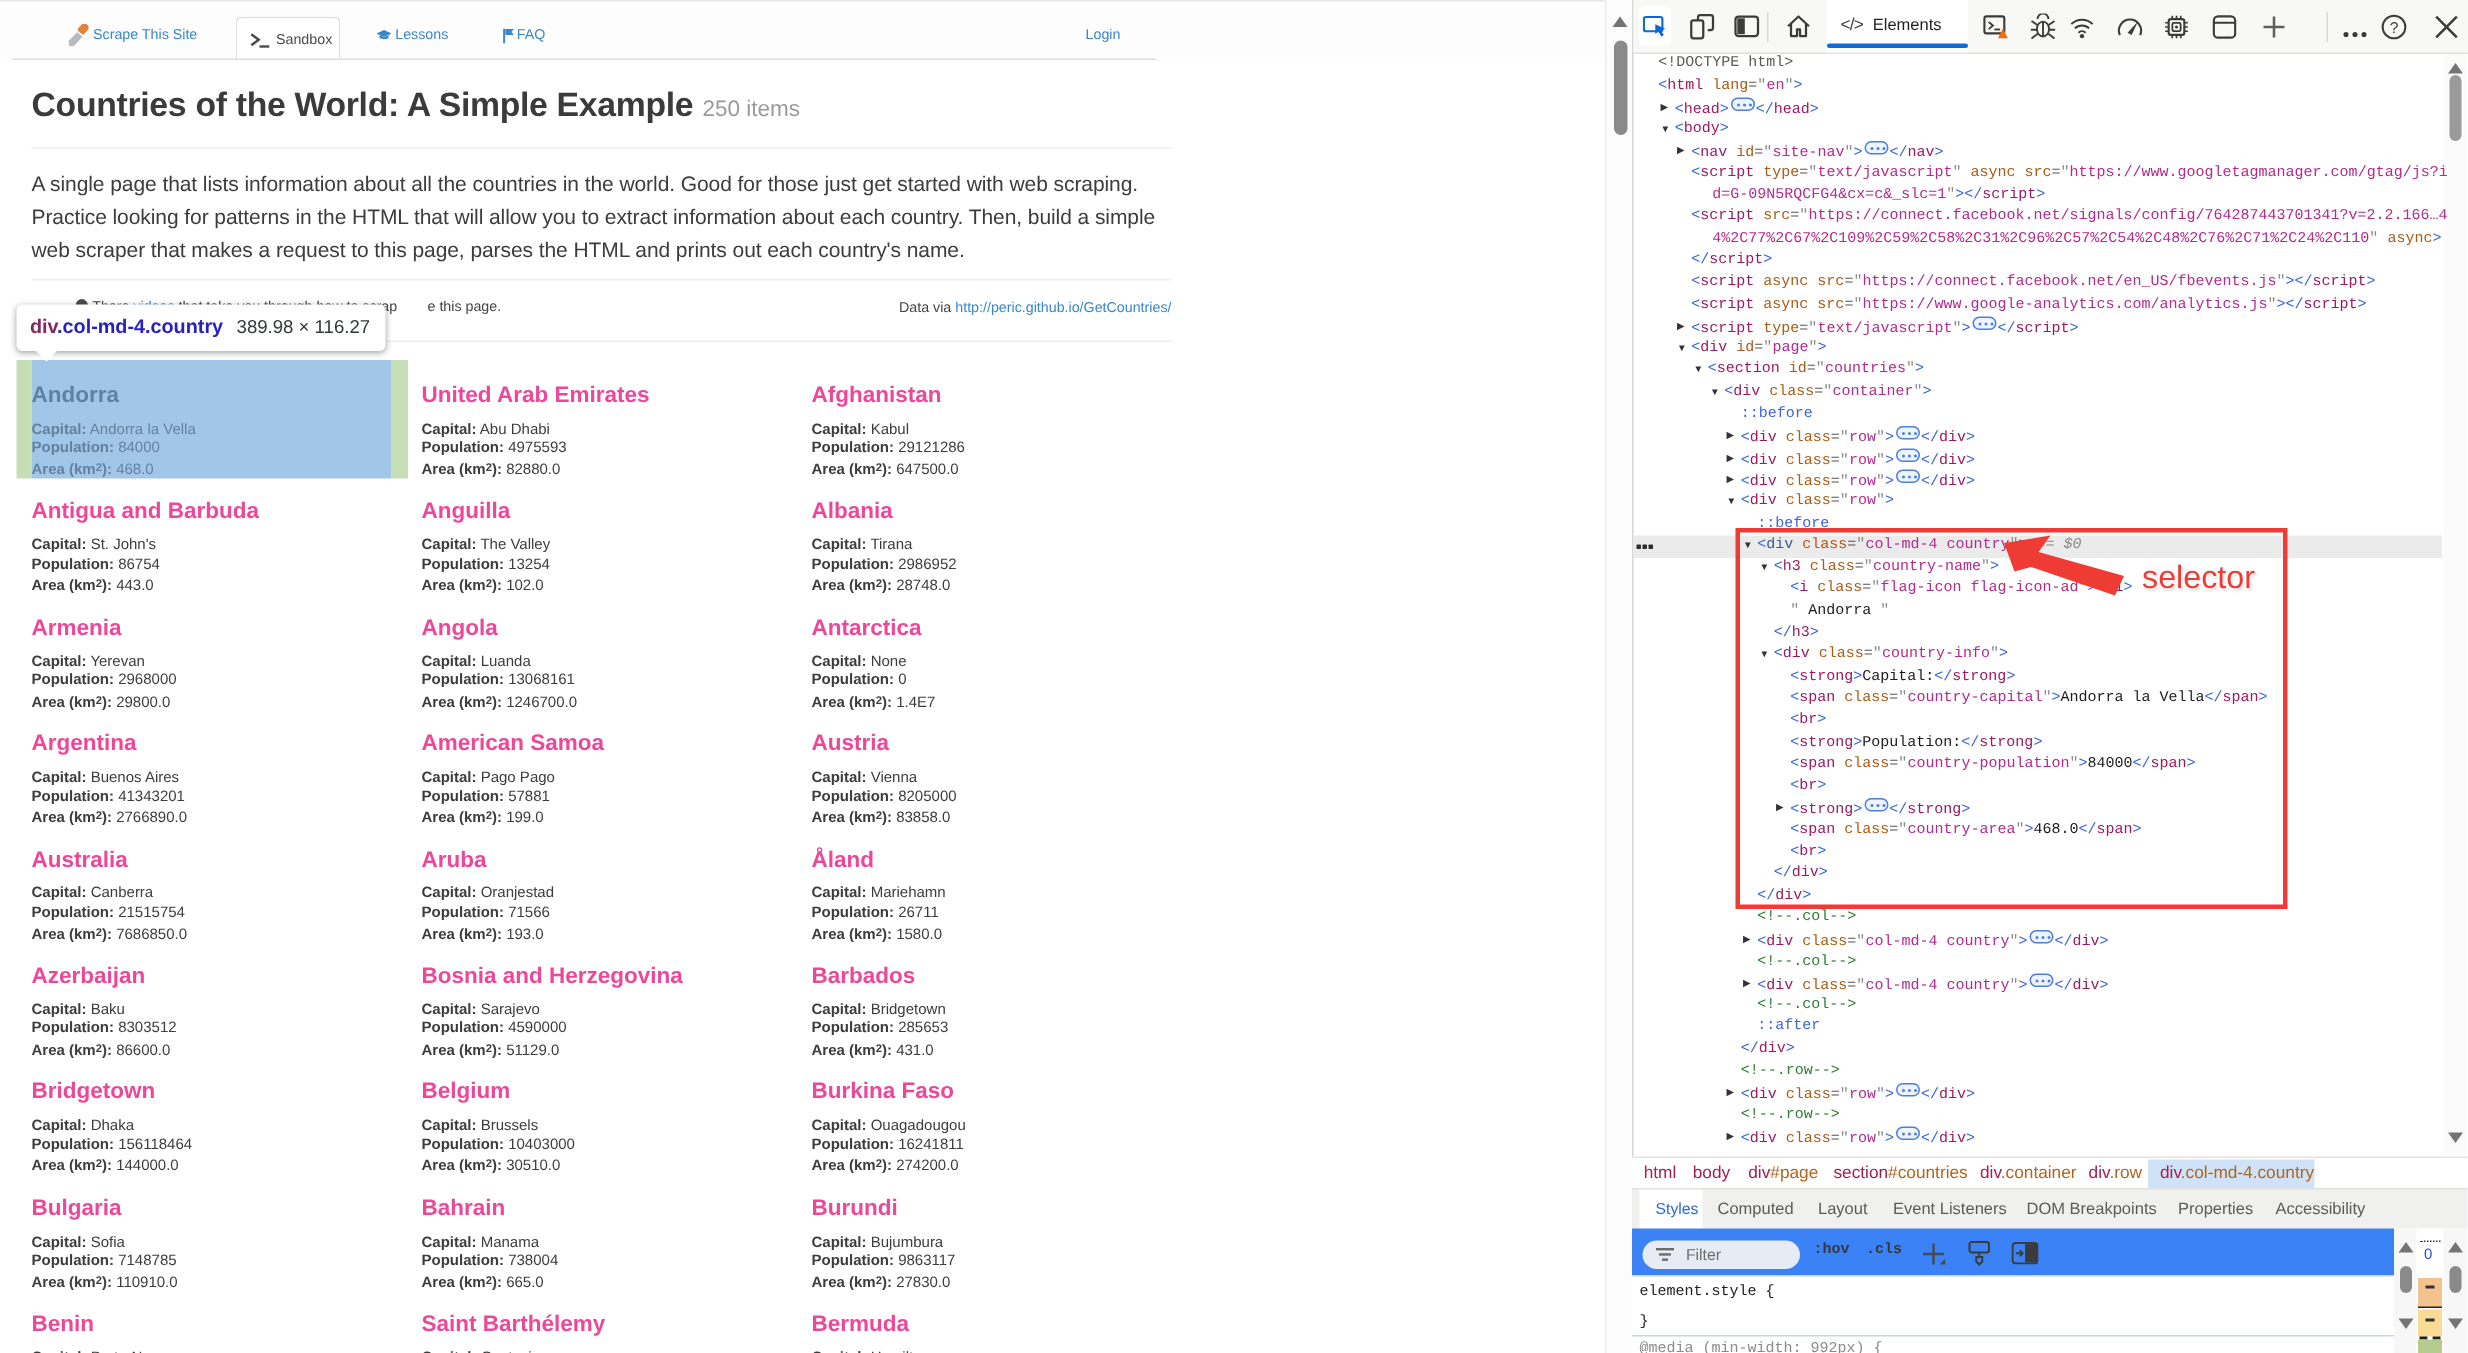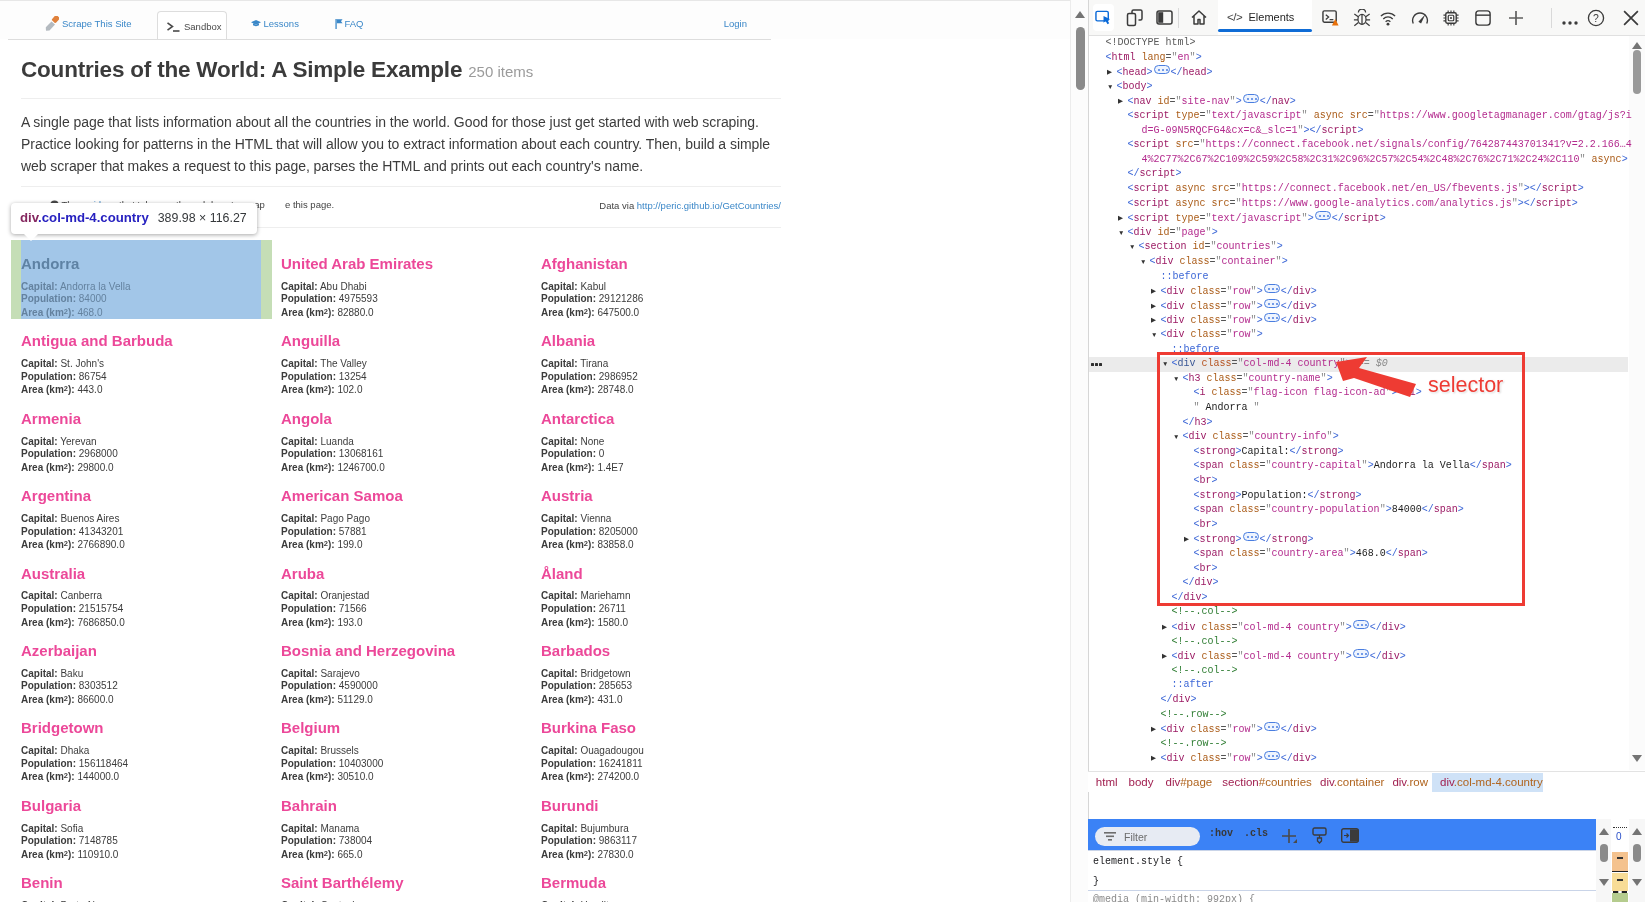--- a/index.html
+++ b/index.html
@@ -512,20 +512,31 @@
 <div style="position:absolute;left:344.4px;top:1px;width:111px;height:19px;background:#cfe2f7"></div>
 <span class="bc" style="left:7.8px"><span class="bt">html</span><span class="bs"></span></span>
 <span class="bc" style="left:40.5px"><span class="bt">body</span><span class="bs"></span></span>
 <span class="bc" style="left:77.5px"><span class="bt">div</span><span class="bs">#page</span></span>
 <span class="bc" style="left:134.3px"><span class="bt">section</span><span class="bs">#countries</span></span>
 <span class="bc" style="left:232.0px"><span class="bt">div</span><span class="bs">.container</span></span>
 <span class="bc" style="left:304.4px"><span class="bt">div</span><span class="bs">.row</span></span>
 <span class="bc" style="left:352.0px"><span class="bt">div</span><span class="bs">.col-md-4.country</span></span>
 </div>
 
+<div id="tabsbar">
+  <div id="stylestab">
+        <span>Styles</span>
+      </div>
+  <span class="stab" style="left:57px">Computed</span>
+  <span class="stab" style="left:124px">Layout</span>
+  <span class="stab" style="left:174px">Event Listeners</span>
+  <span class="stab" style="left:263px">DOM Breakpoints</span>
+  <span class="stab" style="left:364px">Properties</span>
+  <span class="stab" style="left:429px">Accessibility</span>
+</div>
 
 <div id="stbar">
   <div id="filterbox">
     <svg class="abs" style="left:9px;top:5px" width="12" height="10" viewBox="0 0 12 10">
       <rect x="0" y="0" width="12" height="1.6" fill="#6d6d6d"></rect>
       <rect x="2" y="3.5" width="8" height="1.6" fill="#6d6d6d"></rect>
       <rect x="4" y="7" width="4" height="1.6" fill="#6d6d6d"></rect>
     </svg>
     <span>Filter</span>
   </div>

